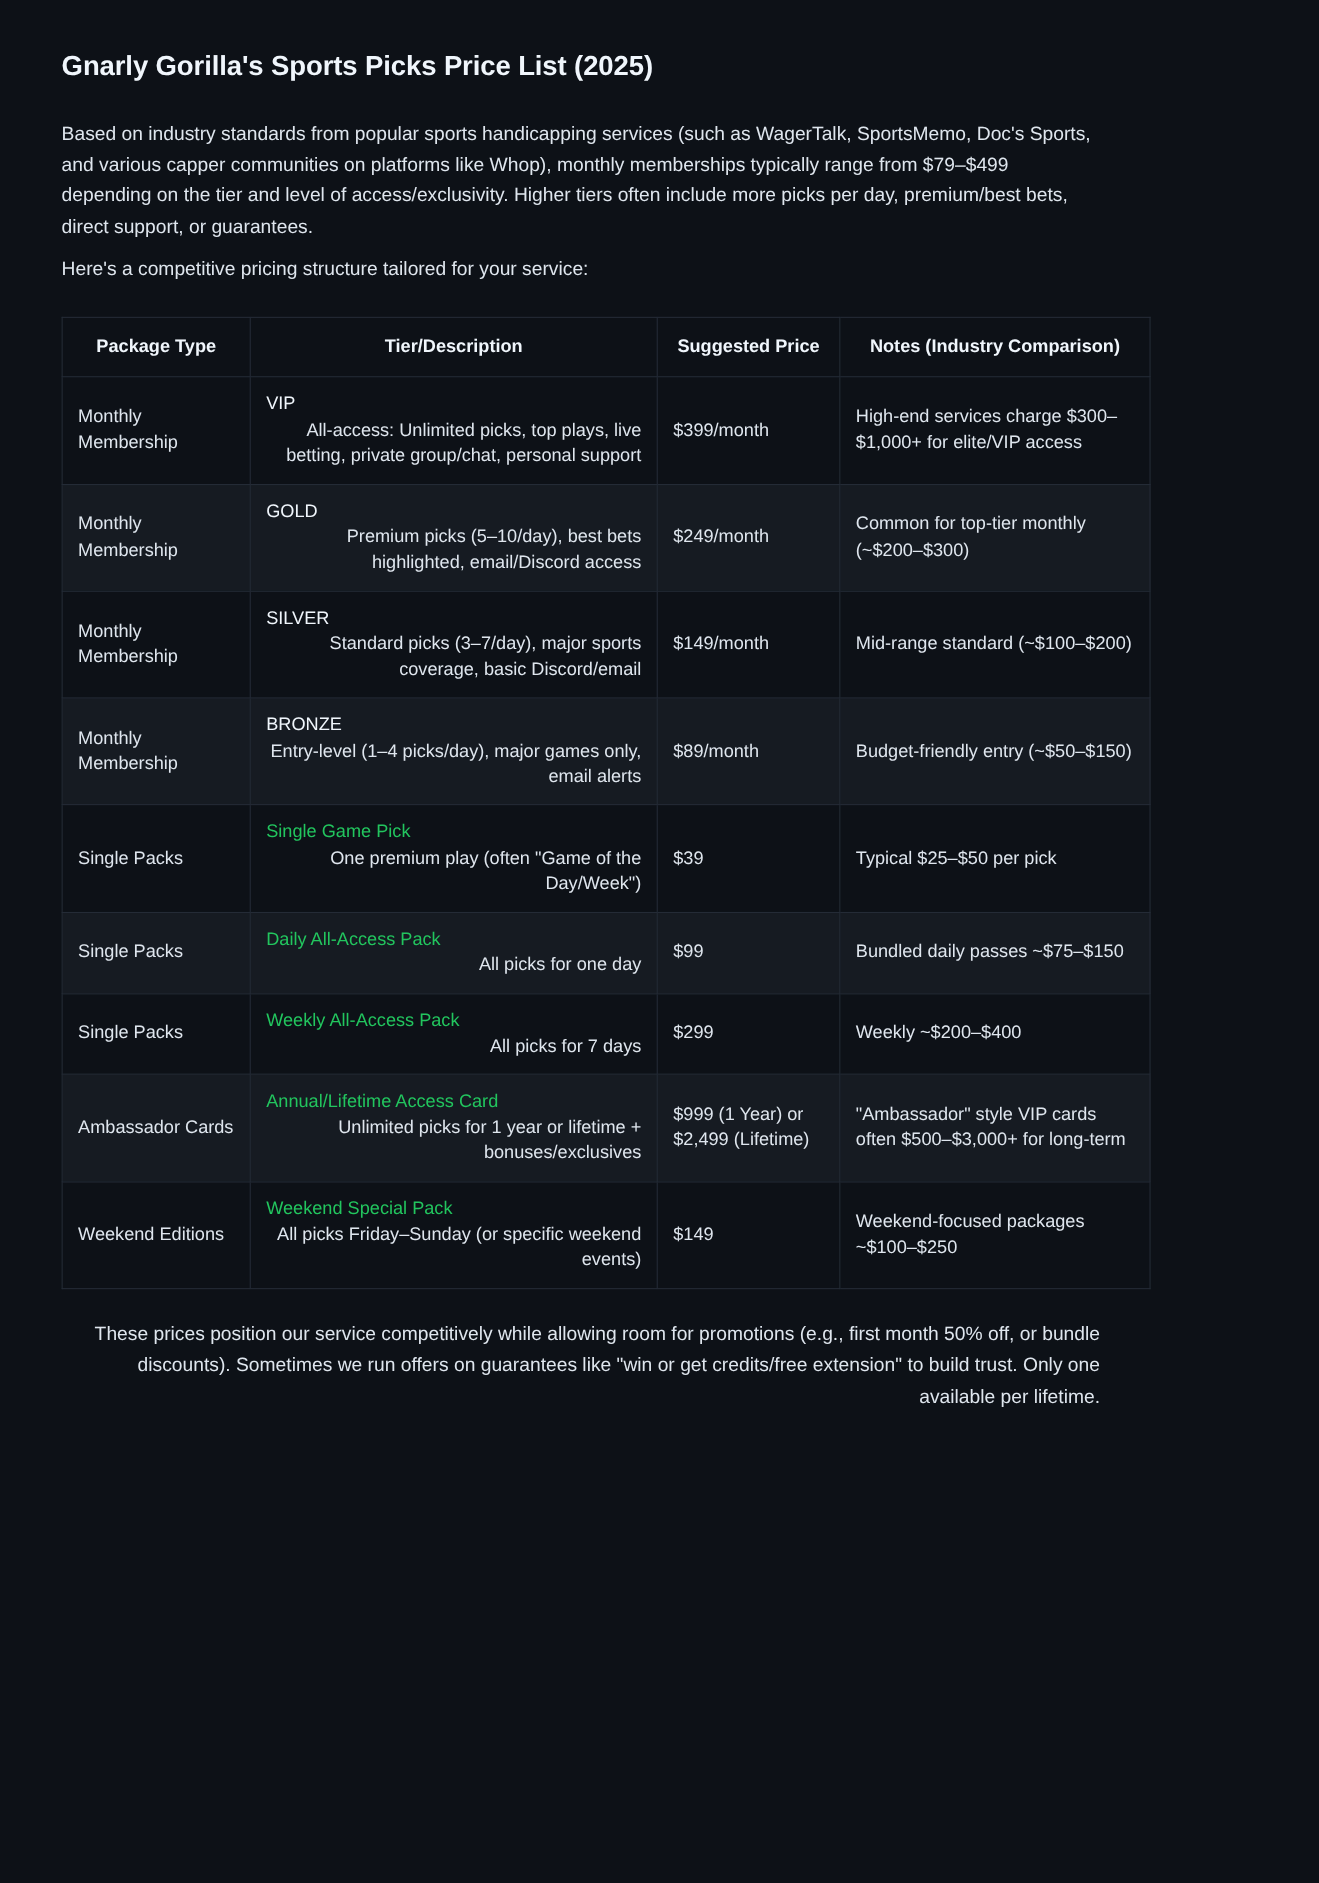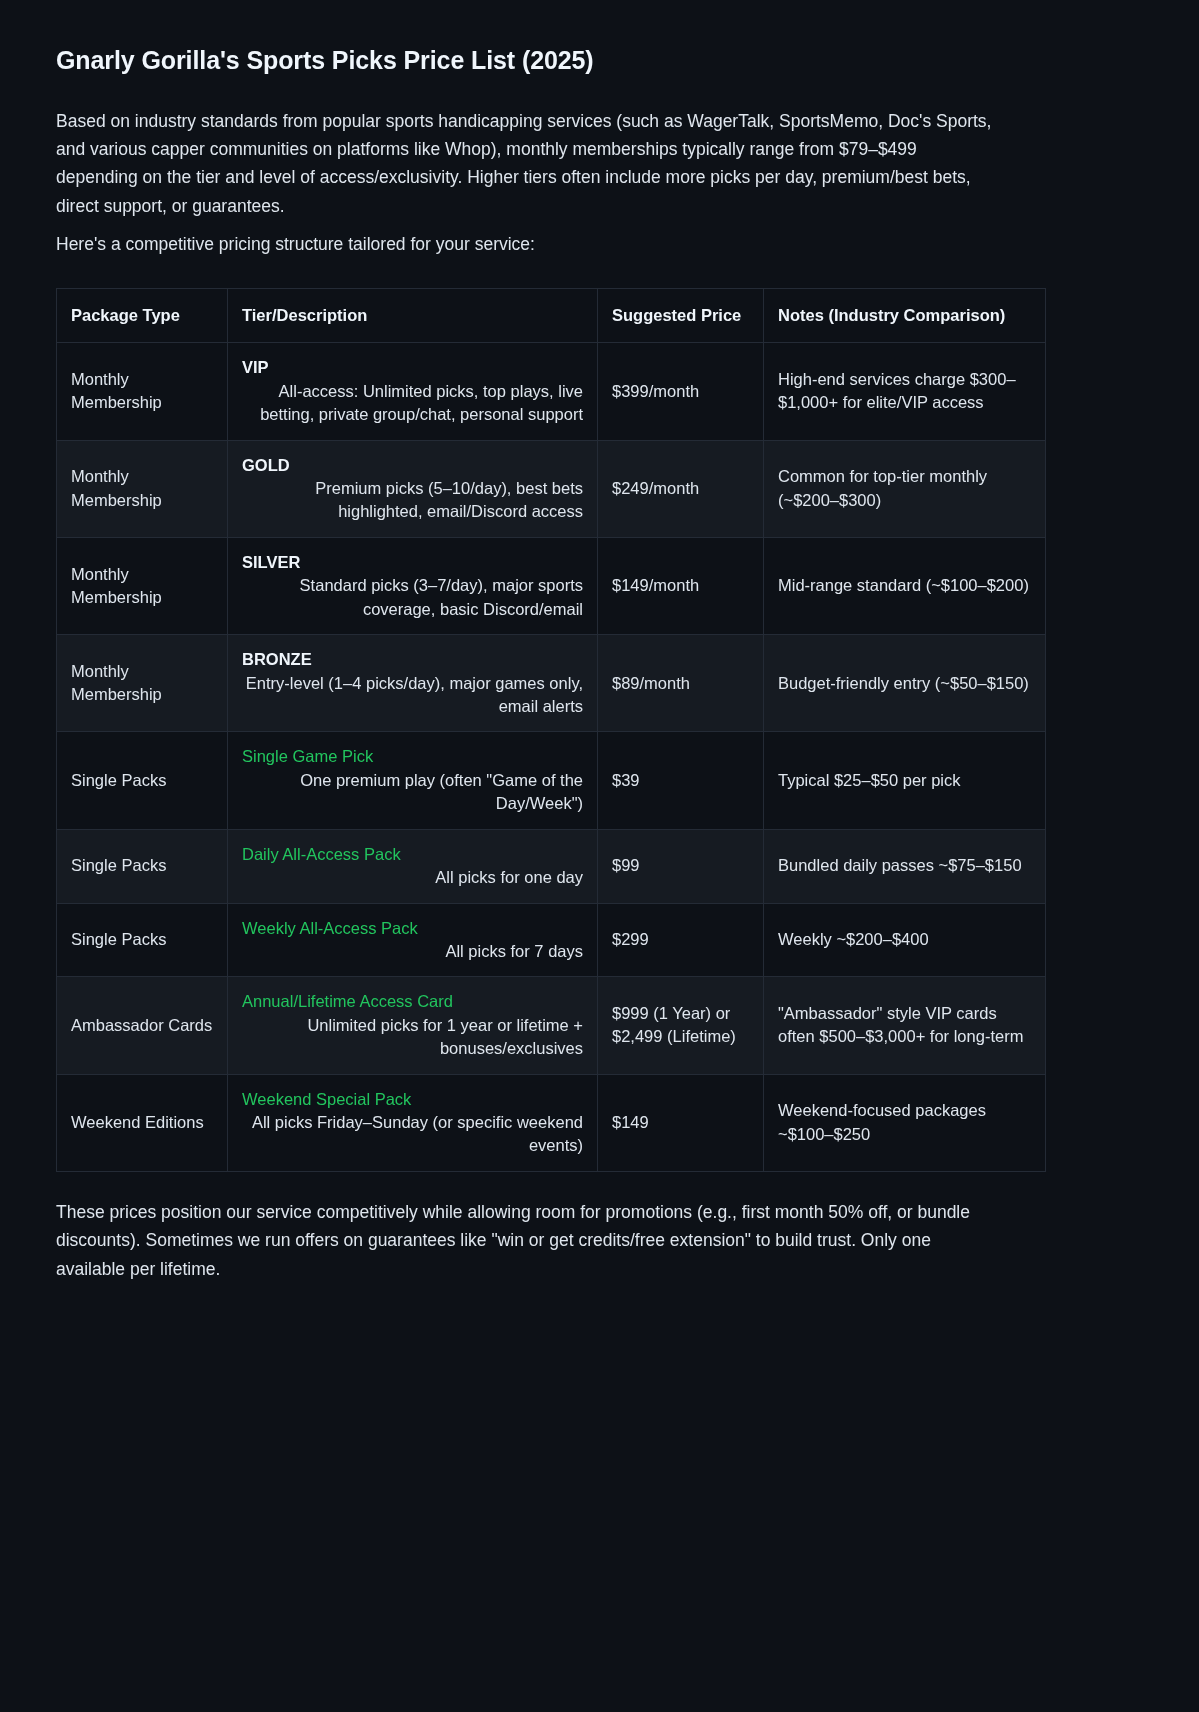--- a/index.html
+++ b/index.html
@@ -49,21 +49,21 @@
   table.price-table col.c1 { width: 171px; }
   table.price-table col.c2 { width: 370px; }
   table.price-table col.c3 { width: 166px; }
   table.price-table col.c4 { width: 282px; }
 
   table.price-table th {
     font-size: 16.5px;
     font-weight: bold;
     line-height: 1.28;
     color: #f0f6fc;
-    text-align: left;
+    text-align: center;
     padding: 16px 14px;
     border: 1px solid #242b36;
     background: #0d1117;
     vertical-align: middle;
   }
   table.price-table td {
     font-size: 16.5px;
     line-height: 1.42;
     color: #dfe6ee;
     padding: 13px 14px;
@@ -73,21 +73,21 @@
   }
   table.price-table tbody tr.alt td {
     background: #161b22;
   }
   td.col-type { }
   td.col-desc { }
   td.col-price { }
   td.col-notes { }
 
   .tier-name {
-    font-weight: bold;
+    font-weight: normal;
     color: #f0f6fc;
     display: block;
   }
   .tier-name.plain {
     font-weight: normal;
     color: #22c55e;
   }
   .tier-desc {
     display: block;
     text-align: right;
@@ -95,20 +95,21 @@
 
   .closing {
     margin-top: 26px;
   }
   .closing p {
     font-size: 17.5px;
     line-height: 1.62;
     margin: 0;
     color: #dfe6ee;
     max-width: 990px;
+    text-align: right;
   }
 </style>
 </head>
 <body>
 
 <div class="page">
 
   <h1 class="doc-title">Gnarly Gorilla's Sports Picks Price List (2025)</h1>
 
   <div>

